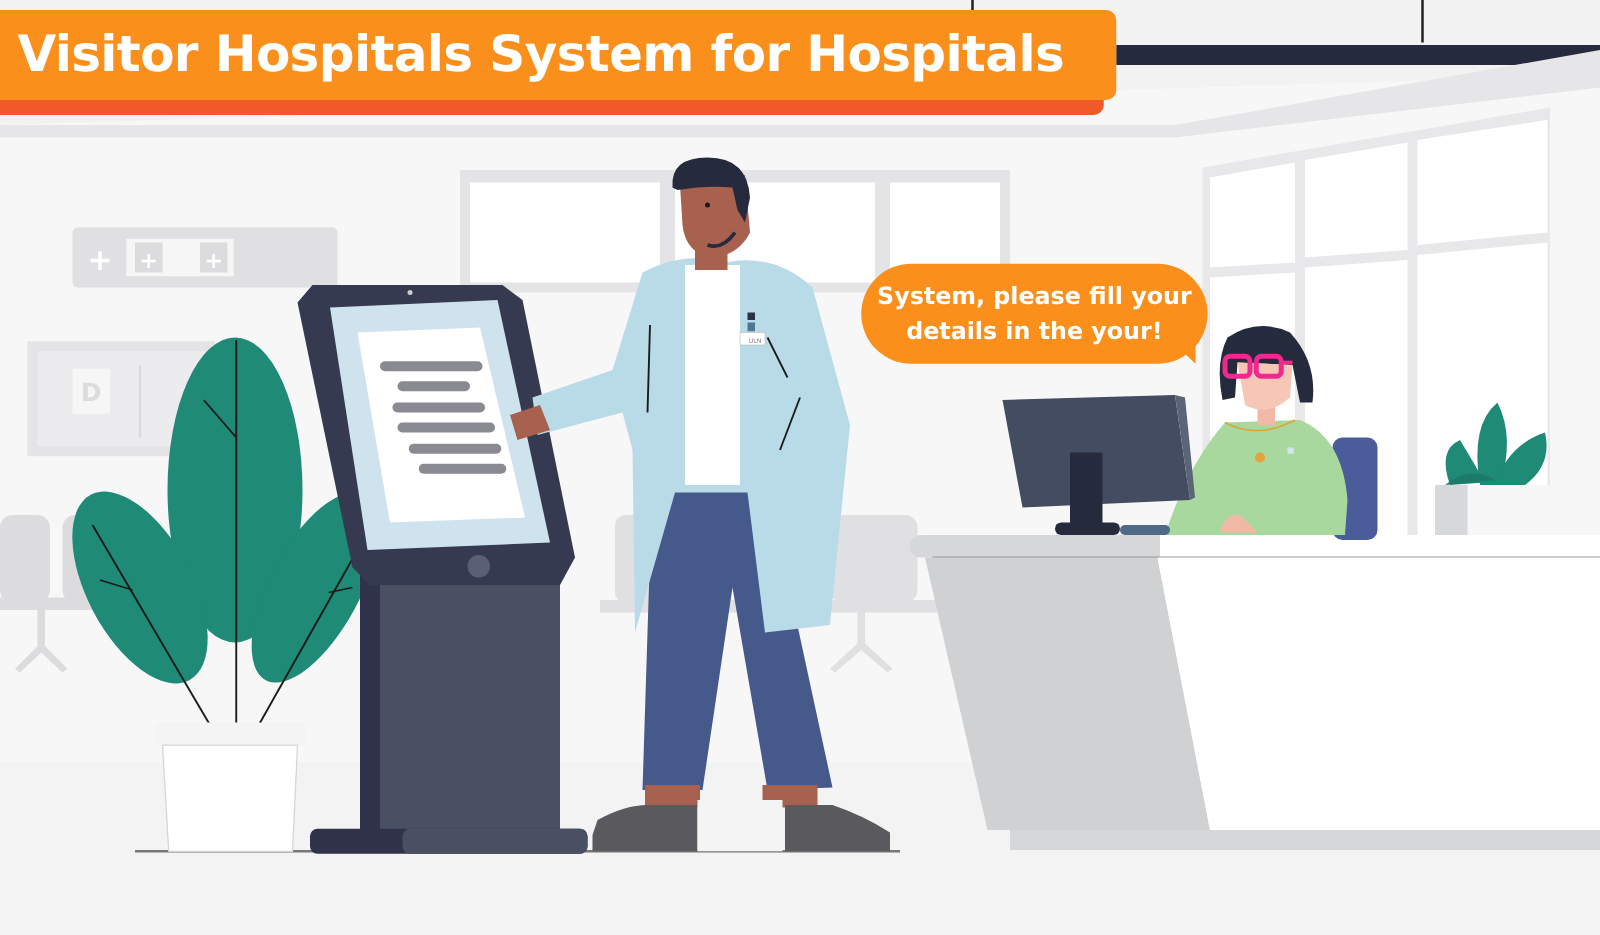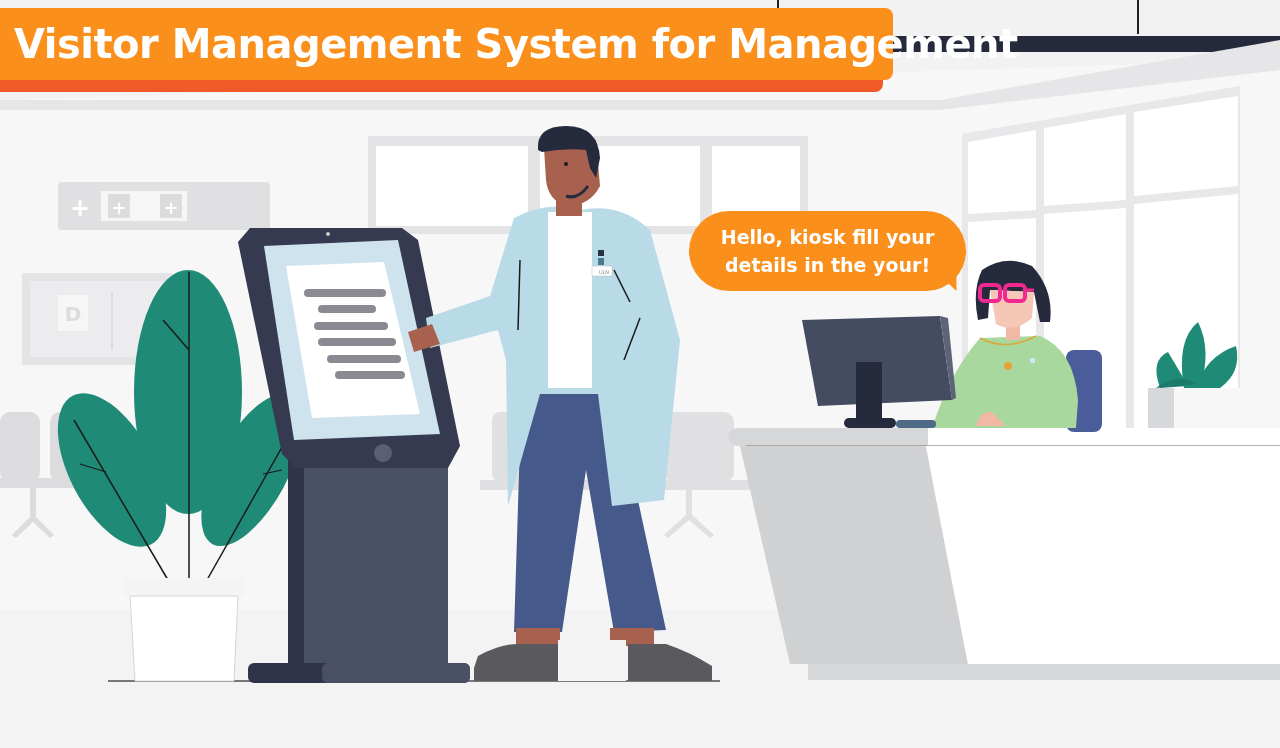--- a/index.html
+++ b/index.html
@@ -211,23 +211,23 @@
     <div class="kiosk-line" style="left:4px;top:4px;width:82px;"></div>
     <div class="kiosk-line" style="left:18px;top:20px;width:58px;"></div>
     <div class="kiosk-line" style="left:14px;top:37px;width:74px;"></div>
     <div class="kiosk-line" style="left:18px;top:53px;width:78px;"></div>
     <div class="kiosk-line" style="left:27px;top:70px;width:74px;"></div>
     <div class="kiosk-line" style="left:35px;top:86px;width:70px;"></div>
   </div>
 
   <div class="abs title-shadow"></div>
   <div class="abs title-bar">
-    <span class="title-text">Visitor Management System for Management</span>
+    <span class="title-text">Visitor Hospitals System for Hospitals</span>
   </div>
 
   <div class="abs bubble-tail"></div>
   <div class="abs bubble">
     <div class="bubble-text">
-      <span class="bubble-line">Hello, kiosk fill your</span>
+      <span class="bubble-line">System, please fill your</span>
       <span class="bubble-line">details in the your!</span>
     </div>
   </div>
 </div>
 
 </body></html>

